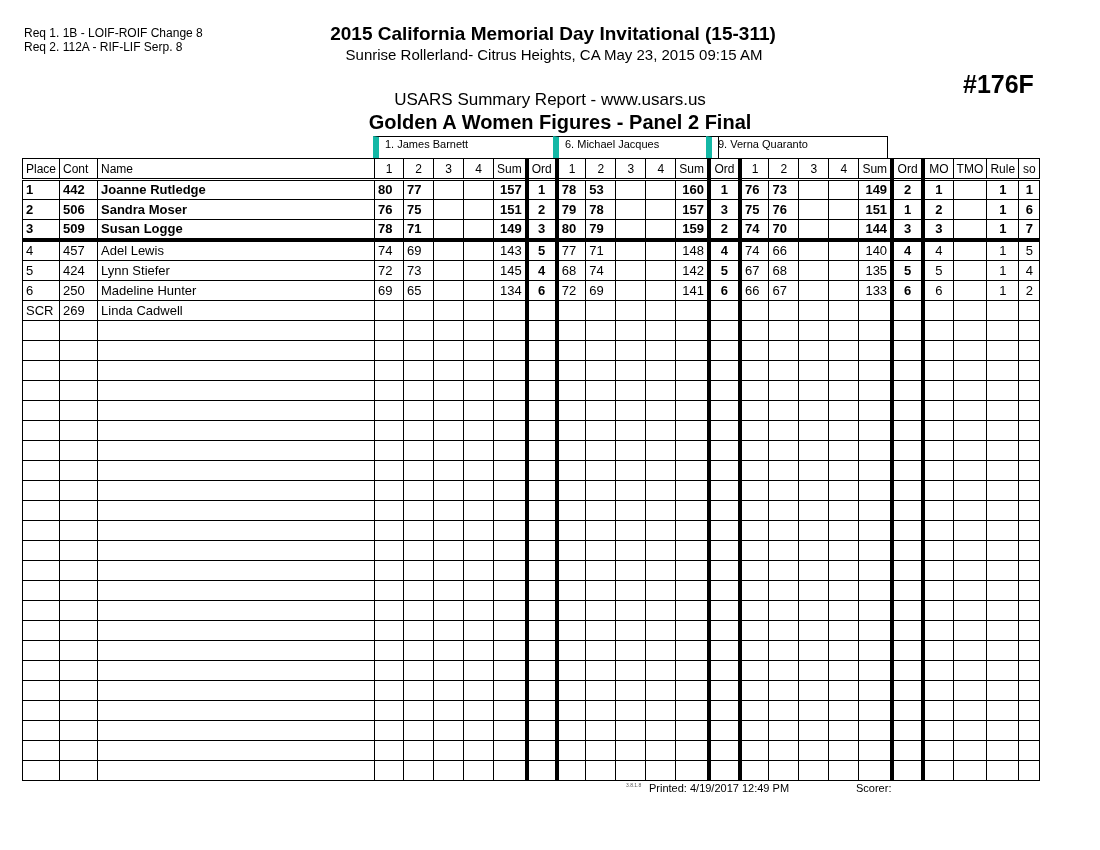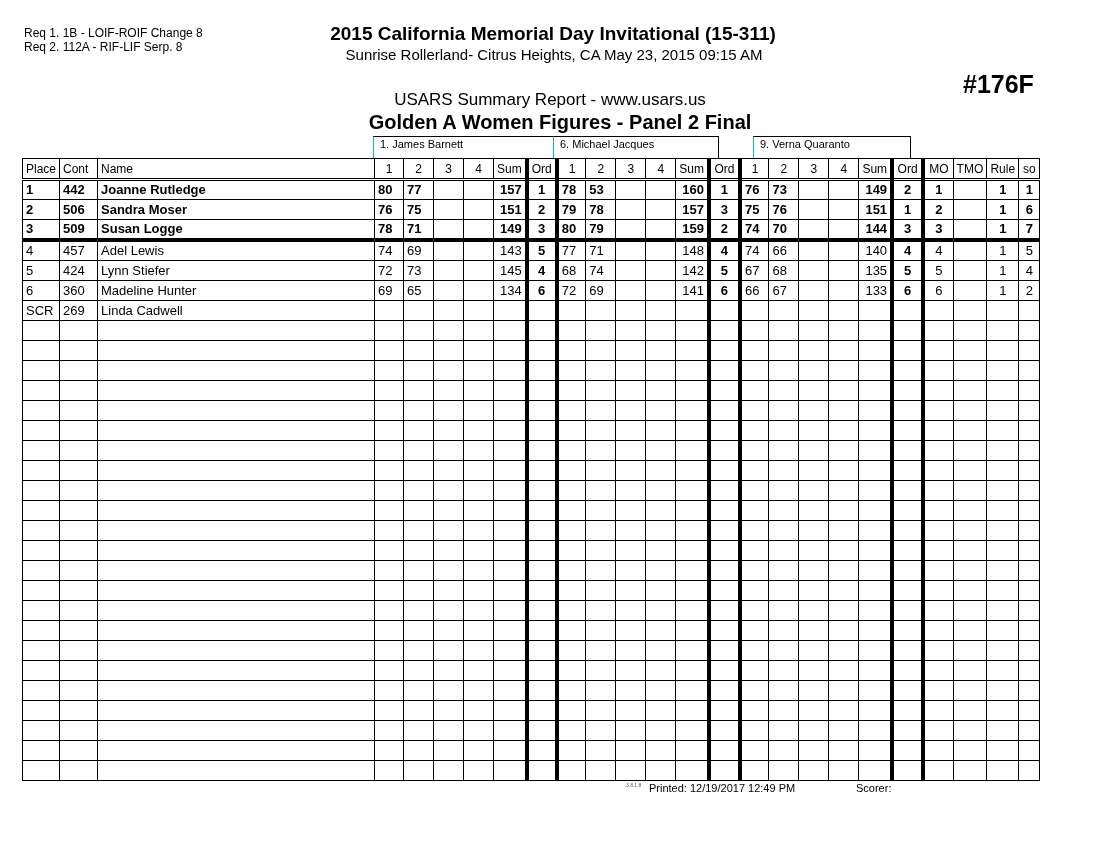--- a/index.html
+++ b/index.html
@@ -7,21 +7,21 @@
   body { position: relative; font-family: "Liberation Sans", "DejaVu Sans", sans-serif; color: #000; }
 
   .req { position: absolute; left: 24px; font-size: 12px; line-height: 14px; white-space: nowrap; }
   .title { position: absolute; left: 0; width: 1100px; text-align: center; white-space: nowrap; }
   .t1 { top: 23px; font-size: 19px; font-weight: bold; padding-left: 6px; }
   .t2 { top: 46px; font-size: 15px; padding-left: 8px; }
   .t3 { top: 63px; font-size: 20px; font-weight: bold; padding-left: 20px; margin-top: 48px; }
   .t4 { top: 90px; font-size: 17px; padding-left: 0; }
   .sheet-no { position: absolute; left: 963px; top: 23px; font-size: 25px; font-weight: bold; margin-top: 47px; }
 
-  .judge-box { position: absolute; top: 136px; height: 23px; border-top: 1px solid #000; border-left: 1px solid #14b8a6; border-right: 1px solid #000; font-size: 11px; padding: 1px 0 2px 6px; white-space: nowrap; }
+  .judge-box { position: absolute; top: 136px; height: 23px; border-top: 1px solid #000; border-left: 6px solid #14b8a6; border-right: 1px solid #000; font-size: 11px; padding: 1px 0 2px 6px; white-space: nowrap; }
 
   table.grid { position: absolute; left: 22px; top: 158px; border-collapse: collapse; table-layout: fixed; }
   table.grid td { border: 1px solid #000; height: 20px; padding: 0 3px; font-size: 13px; white-space: nowrap; overflow: hidden; vertical-align: middle; line-height: 18px; }
   table.grid tr.hdr td { font-size: 12px; text-align: center; border-bottom: 3px double #000; height: 21px; }
   table.grid tr.hdr td.left { text-align: left; }
   table.grid td.c { text-align: center; }
   table.grid td.r { text-align: right; }
   table.grid td.ord { text-align: center; font-weight: bold; }
   table.grid td.tl { border-left: 4px solid #000; }
   table.grid tr.bold td { font-weight: bold; }
@@ -37,21 +37,21 @@
 <div class="req" style="top:40px">Req  2.  112A - RIF-LIF Serp. 8</div>
 
 <div class="title t1">2015 California Memorial Day Invitational (15-311)</div>
 <div class="title t2">Sunrise Rollerland- Citrus Heights, CA  May 23, 2015  09:15 AM</div>
 <div class="title t3">Golden A Women Figures - Panel 2 Final</div>
 <div class="title t4">USARS Summary Report - www.usars.us</div>
 <div class="sheet-no">#176F</div>
 
 <div class="judge-box" style="left:373px;width:181px">1.  James Barnett</div>
 <div class="judge-box" style="left:553px;width:166px">6.  Michael Jacques</div>
-<div class="judge-box" style="left:753px;width:158px">9.  Verna  Quaranto</div>
+<div class="judge-box" style="left:706px;width:182px">9.  Verna  Quaranto</div>
 
 <table class="grid">
   <colgroup>
     <col style="width:36px">
       <col style="width:38px">
       <col style="width:277px">
     <col style="width:29px">
       <col style="width:30px">
       <col style="width:30px">
       <col style="width:30px">
@@ -232,21 +232,21 @@
         <td></td>
         <td class="r">135</td>
         <td class="ord tl">5</td>
         <td class="c tl">5</td>
         <td class="c"></td>
         <td class="c">1</td>
         <td class="c">4</td>
       </tr>
       <tr>
         <td>6</td>
-        <td>360</td>
+        <td>250</td>
         <td>Madeline Hunter</td>
         <td>69</td>
         <td>65</td>
         <td></td>
         <td></td>
         <td class="r">134</td>
         <td class="ord tl">6</td>
         <td class="tl">72</td>
         <td>69</td>
         <td></td>
@@ -909,14 +909,14 @@
         <td class="ord tl"></td>
         <td class="c tl"></td>
         <td class="c"></td>
         <td class="c"></td>
         <td class="c"></td>
       </tr>
     </tbody>
 </table>
 
 <div class="ver">3.8.1.8</div>
-<div class="footer" style="left:649px">Printed:  12/19/2017  12:49 PM</div>
+<div class="footer" style="left:649px">Printed:  4/19/2017  12:49 PM</div>
 <div class="footer" style="left:856px">Scorer:</div>
 
 </body></html>

